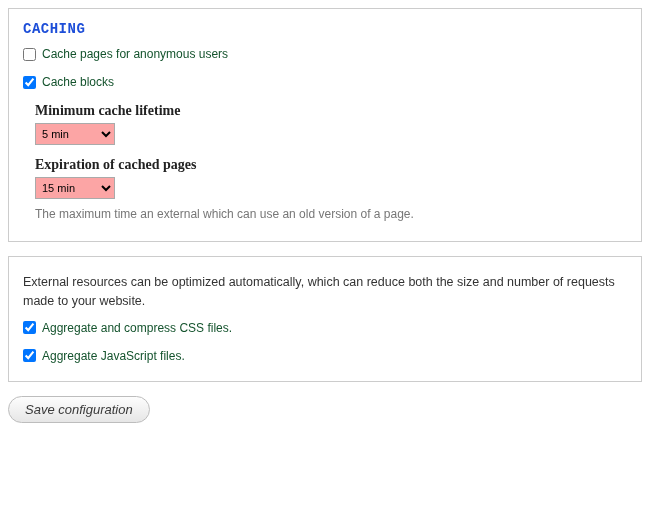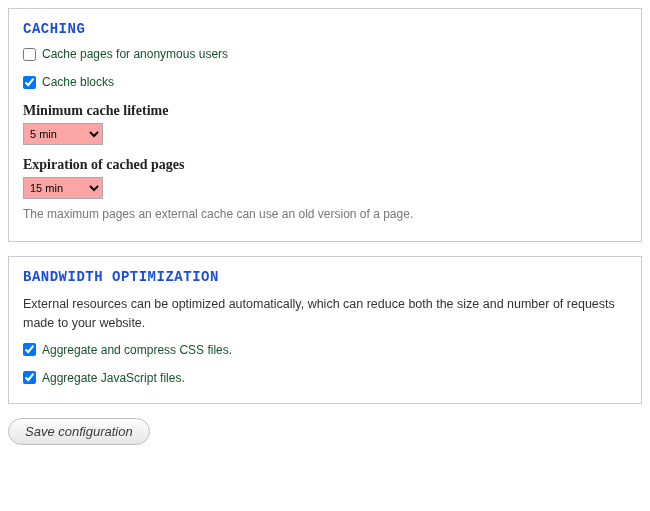--- a/index.html
+++ b/index.html
@@ -18,21 +18,21 @@
       padding: 12px 14px 14px 14px;
     }
     .panel-title {
       font-family: Liberation Mono, monospace;
       font-weight: bold;
       font-size: 14px;
       letter-spacing: 0.5px;
       color: #1d4ed8;
       margin: 0 0 10px 0;
     }
-    .form-item { margin: 8px 0 12px 0; }
+    .form-item { margin: 8px 0 12px 12px; }
     .checkbox-row {
       display: flex;
       align-items: center;
       gap: 6px;
       margin: 6px 0 14px 0;
     }
     .checkbox-row input[type=checkbox] { margin: 0; }
     .checkbox-row label,
     .option-label {
       font-family: Verdana, "Lucida Sans Unicode", sans-serif;
@@ -104,26 +104,25 @@
     <select>
       <option>5 min</option>
     </select>
   </div>
 
   <div class="form-item" style="margin-bottom:4px;">
     <label class="field-label">Expiration of cached pages</label>
     <select>
       <option>15 min</option>
     </select>
-    <div class="description">The maximum pages an external cache can use an old version of a page.</div>
+    <div class="description">The maximum time an external which can use an old version of a page.</div>
   </div>
 </fieldset>
 
 <fieldset class="panel">
-  <div class="panel-title">BANDWIDTH OPTIMIZATION</div>
   <div class="intro">External resources can be optimized automatically, which can reduce both the size and number of requests made to your website.</div>
 
   <div class="checkbox-row">
     <input type="checkbox" id="cb-css" checked="" style="">
     <label for="cb-css" class="option-label">Aggregate and compress CSS files.</label>
   </div>
 
   <div class="checkbox-row" style="margin-bottom:4px;">
     <input type="checkbox" id="cb-js" checked="" style="">
     <label for="cb-js" class="option-label">Aggregate JavaScript files.</label>

